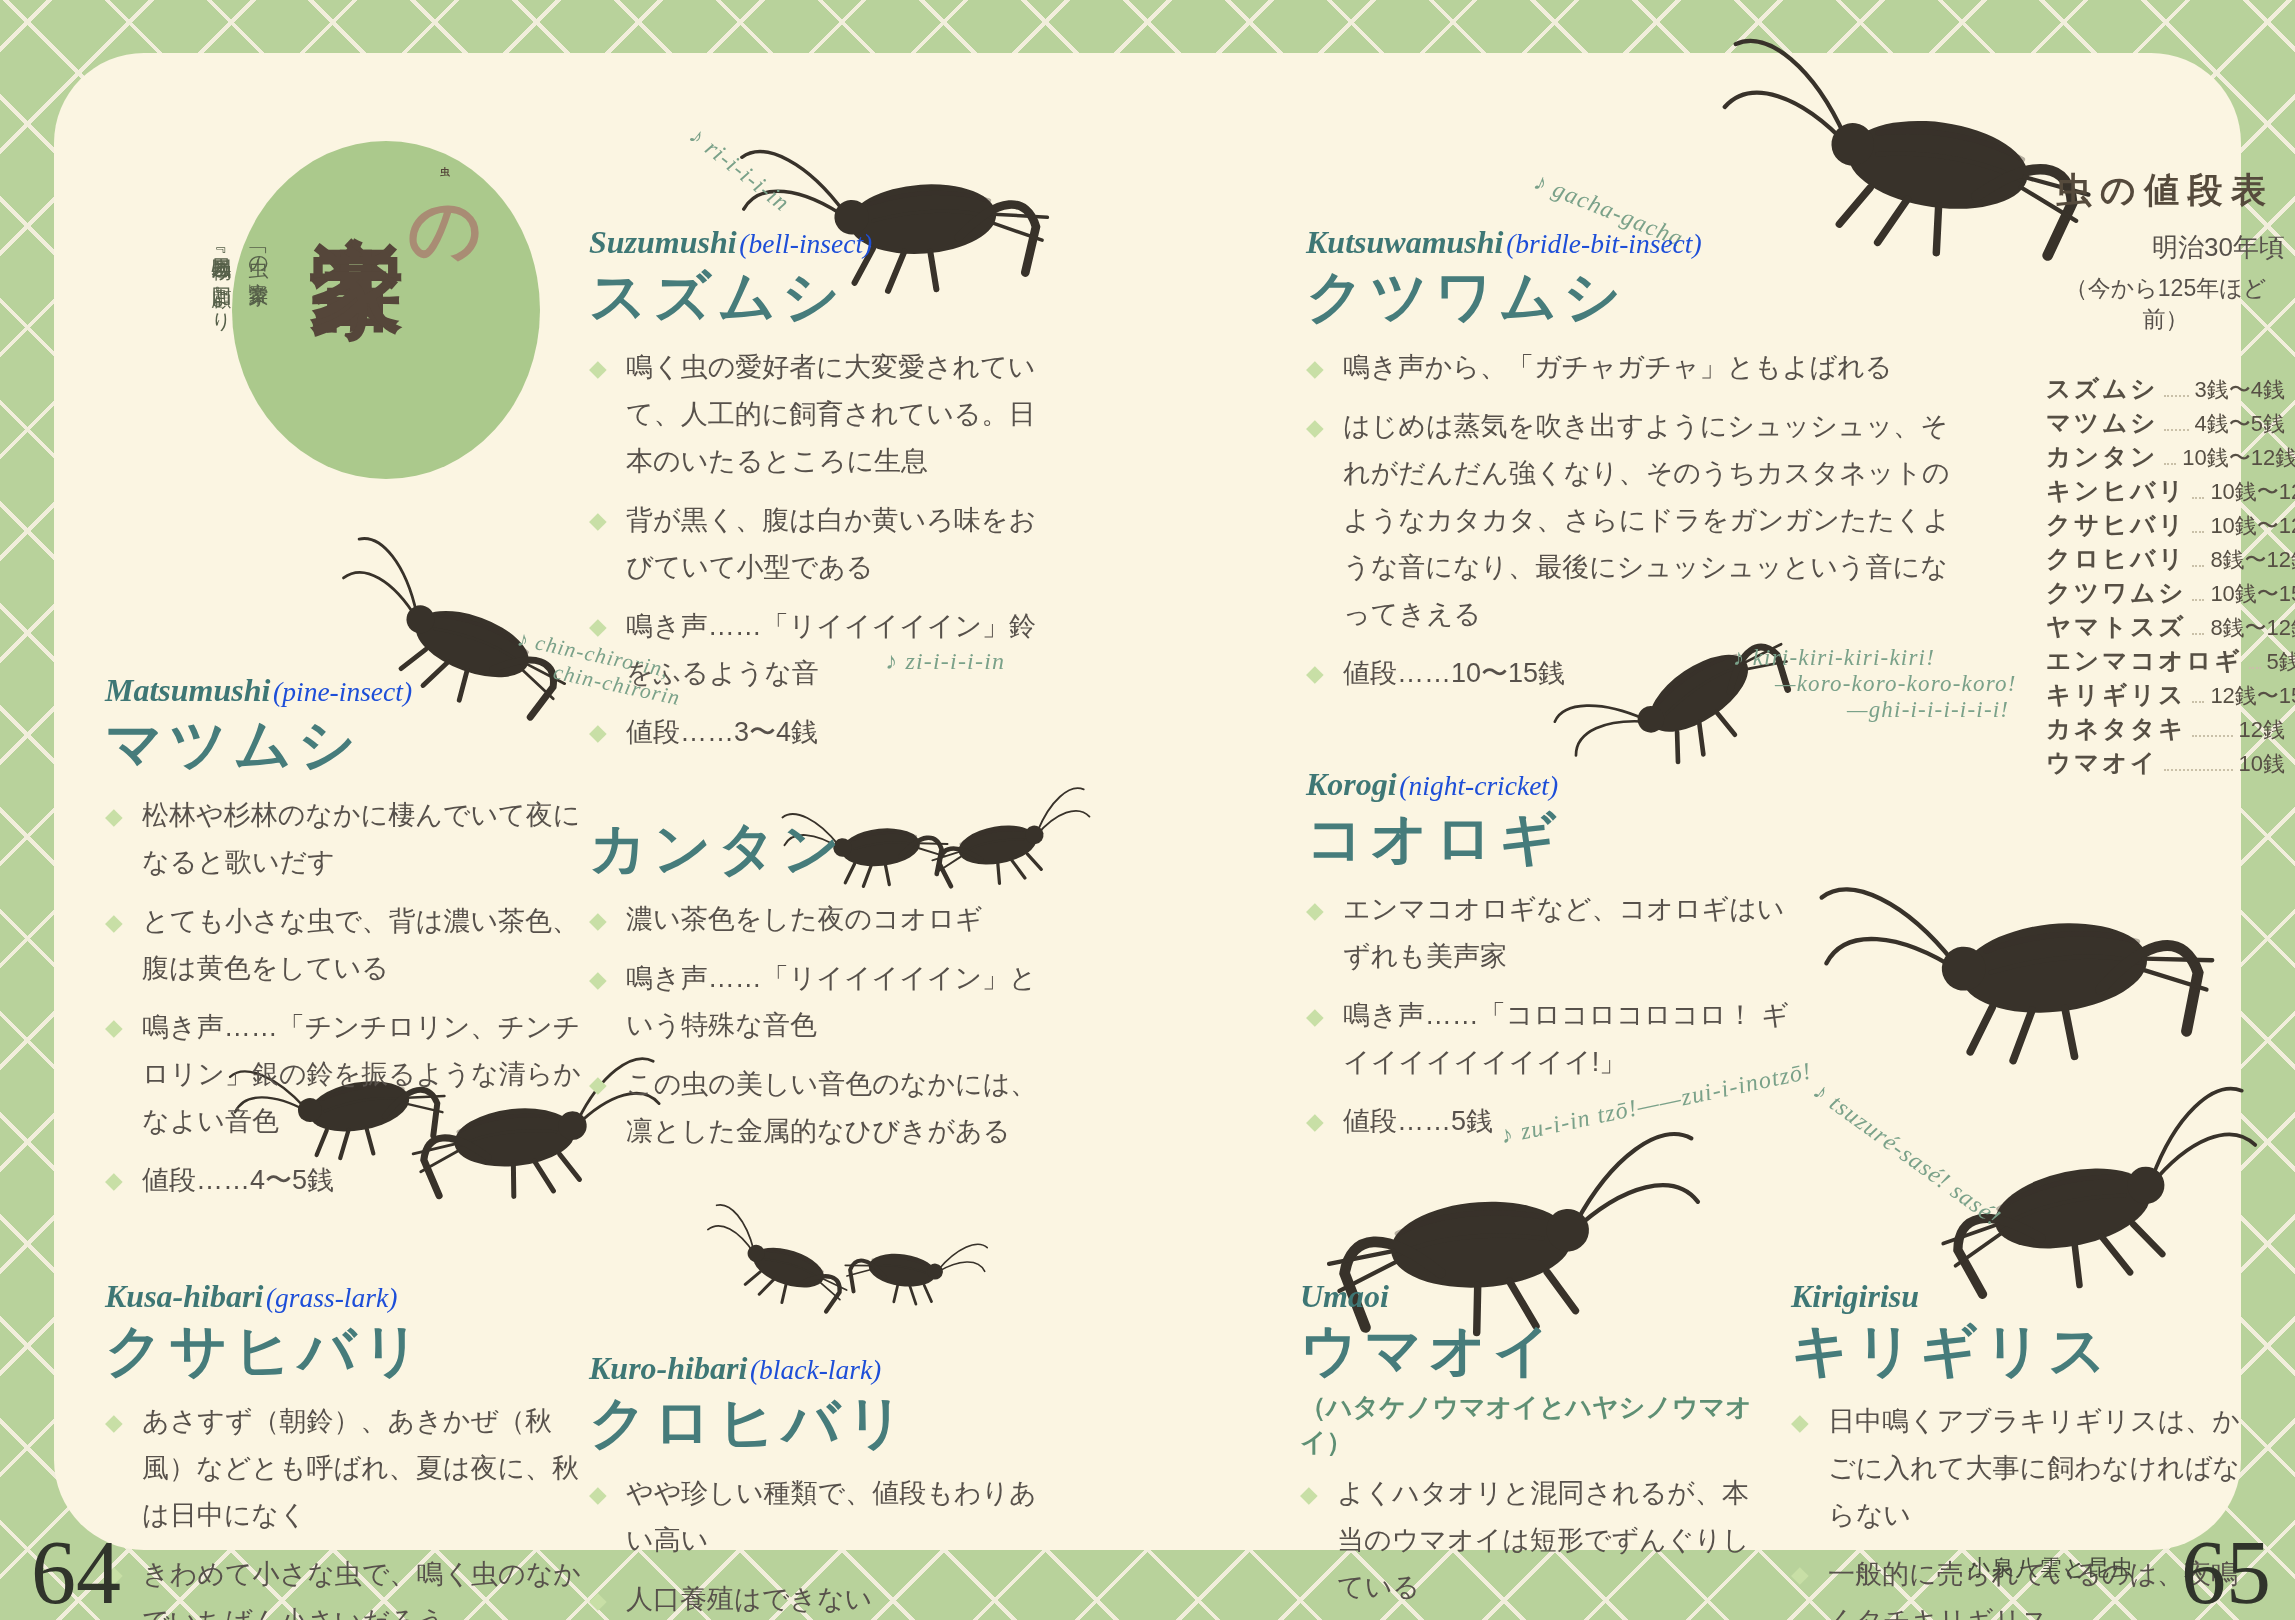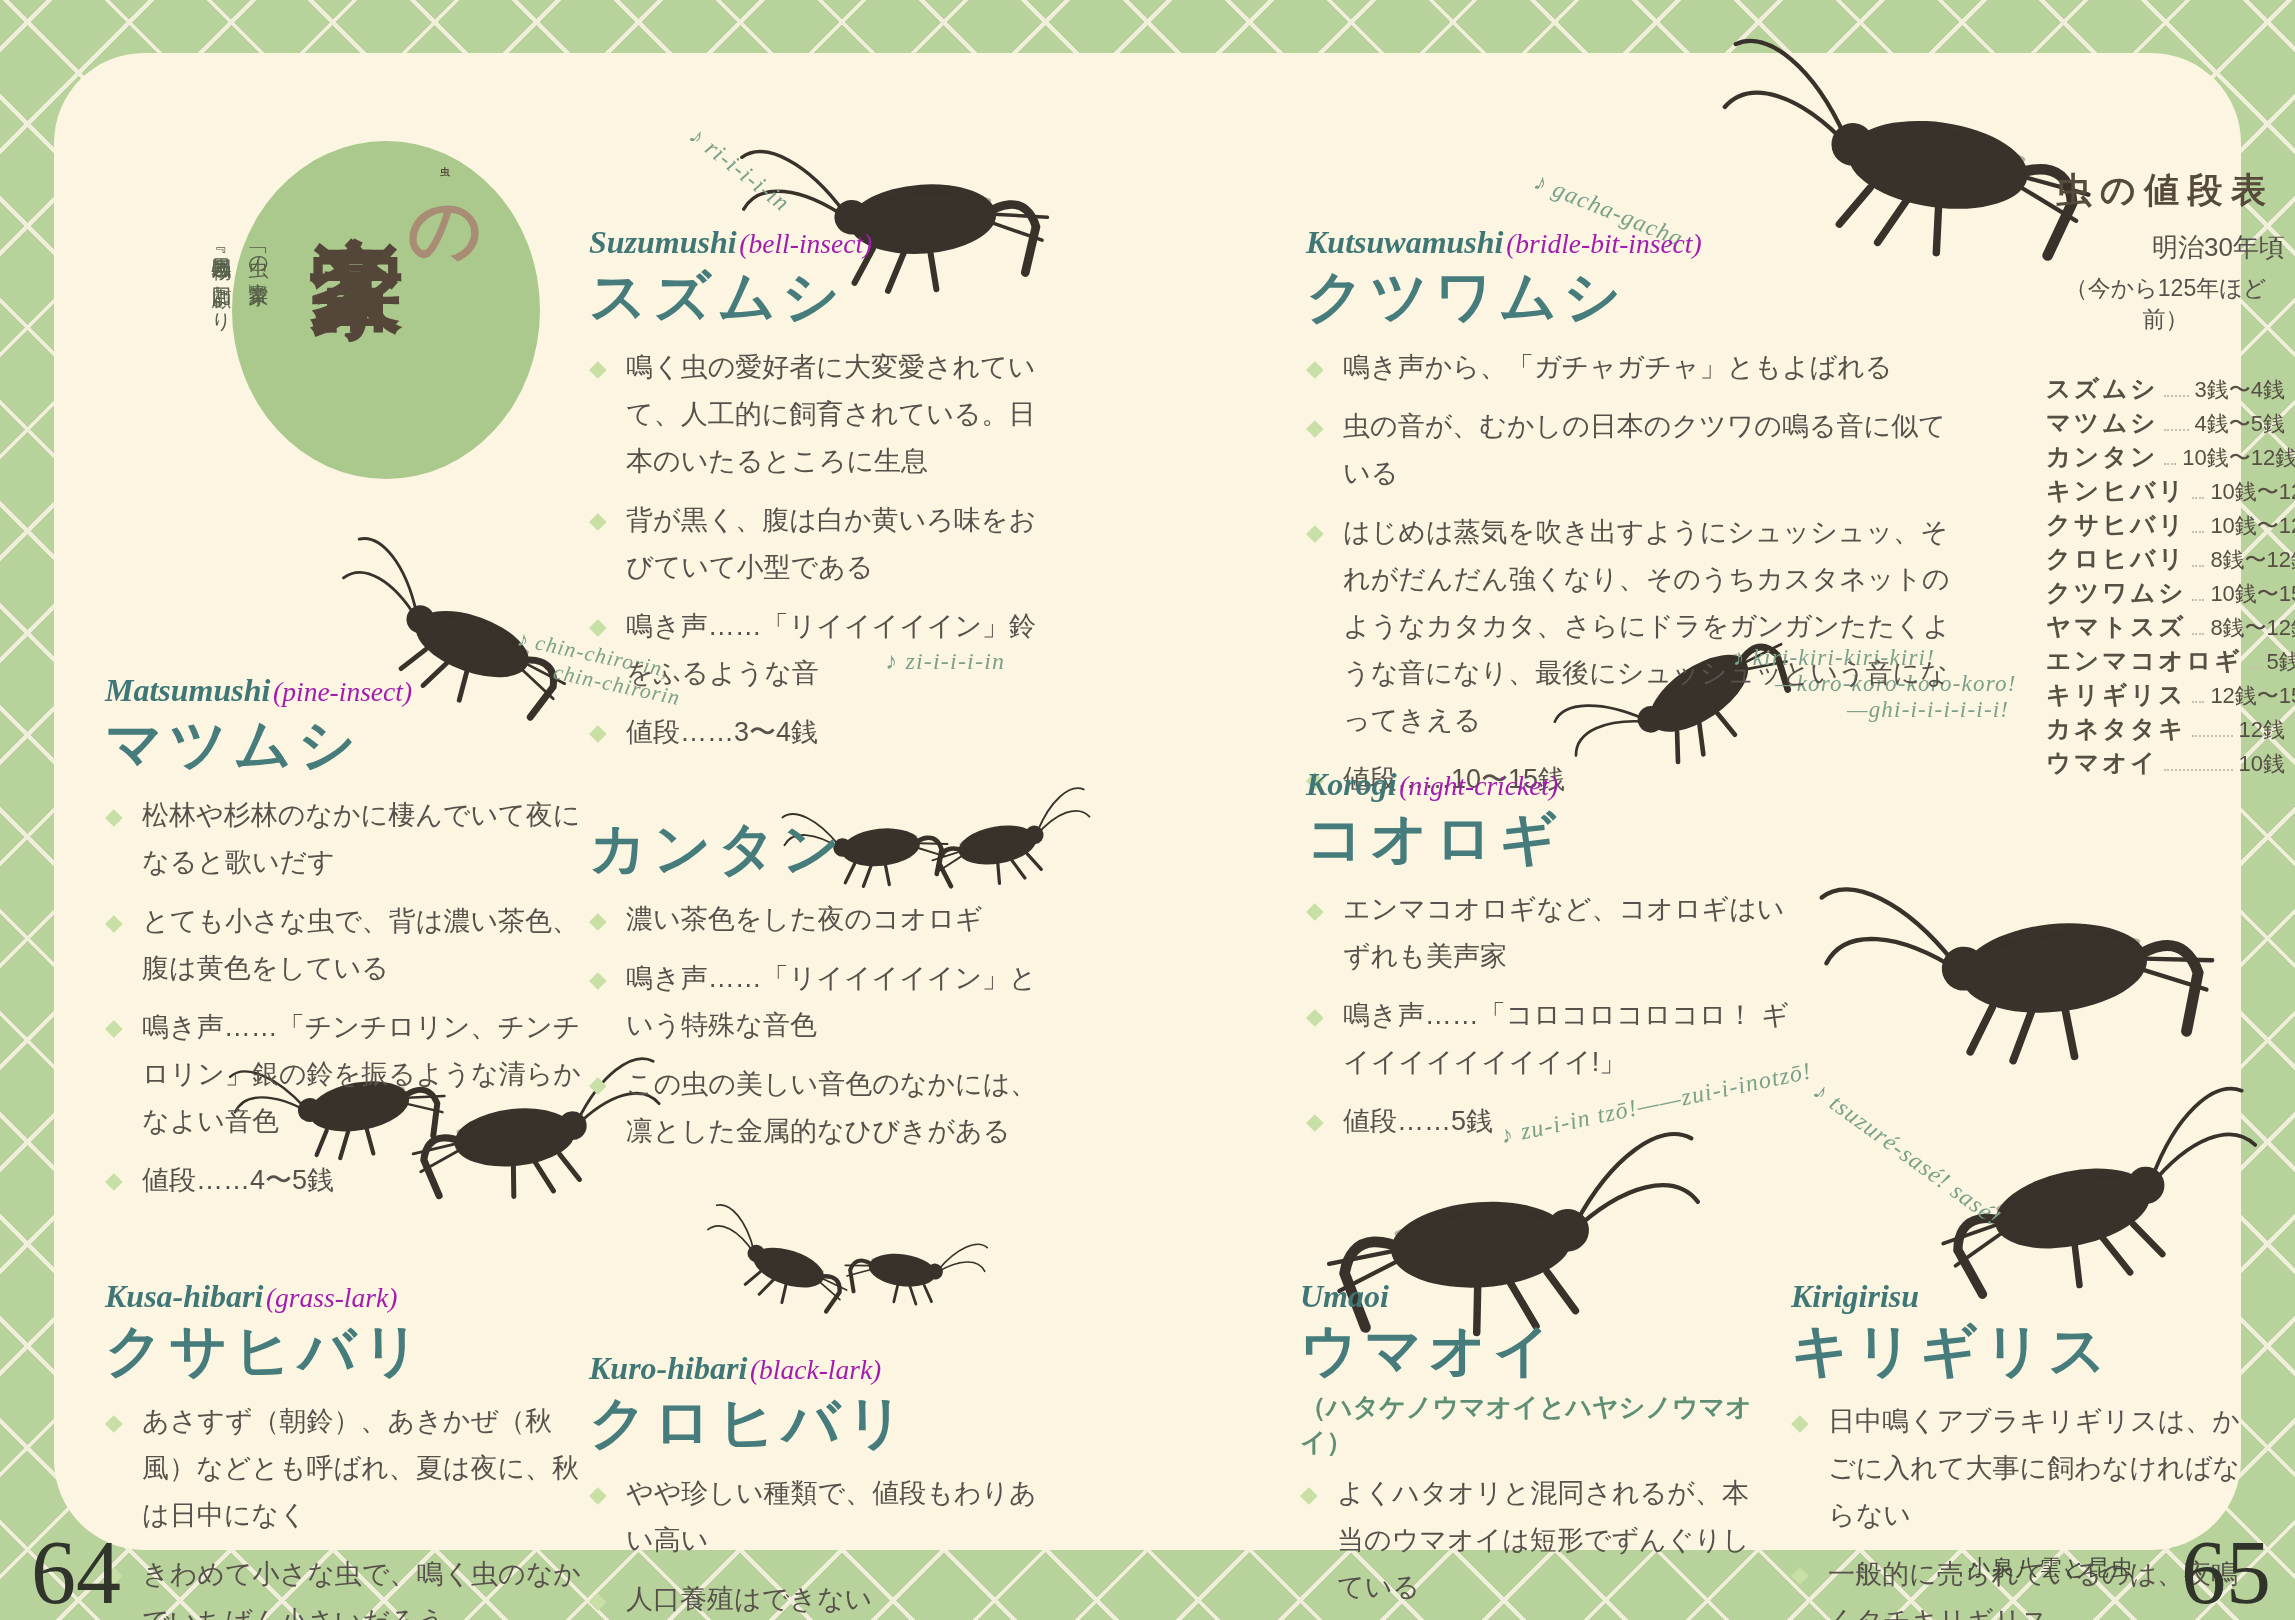--- a/index.html
+++ b/index.html
@@ -33,21 +33,21 @@
     position:absolute;left:-29px;top:100px;height:281px;
     writing-mode:vertical-rl;text-orientation:upright;
     font-size:20px;color:#566049;line-height:1.85;letter-spacing:1.2px;
   }
   
   .section{position:absolute;}
   .romaji-line{margin:0 0 3.6px 0;}
   .rj{font-family:"Liberation Serif", serif;font-style:italic;font-weight:700;
       font-size:32px;color:#3e7775;}
   .rj-en{font-family:"Liberation Serif", serif;font-style:italic;
-      font-size:27.5px;color:#a21caf;}
+      font-size:27.5px;color:#1d4ed8;}
   .kana{font-size:57px;font-weight:700;color:#467c7b;letter-spacing:6px;
       margin:3.6px 0 16.7px 0;line-height:1.1;}
   .subtitle{font-size:26px;font-weight:700;color:#5e8f74;margin:-8.4px 0 10.8px 0;}
   ul.bullets{list-style:none;margin:0;padding:0;}
   ul.bullets li{
     position:relative;padding-left:37px;margin-bottom:12px;
     font-size:27px;line-height:1.74;color:#57514b;
   }
   ul.bullets li::before{
     content:"◆";position:absolute;left:0;top:3.6px;font-size:23px;color:#c8dfa6;
@@ -223,21 +223,20 @@
       <li>人口養殖はできない</li>
 
     </ul>
   </div>
 
   <div class="section" style="left:1252px;top:171px;width:658px">
     <div class="romaji-line"><span class="rj">Kutsuwamushi</span> <span class="rj-en">(bridle-bit-insect)</span></div>
     <div class="kana">クツワムシ</div>
     <ul class="bullets">
       <li>鳴き声から、「ガチャガチャ」ともよばれる</li>
-      <li>虫の音が、むかしの日本のクツワの鳴る音に似ている</li>
       <li>はじめは蒸気を吹き出すようにシュッシュッ、それがだんだん強くなり、そのうちカスタネットのようなカタカタ、さらにドラをガンガンたたくような音になり、最後にシュッシュッという音になってきえる</li>
       <li>値段……10〜15銭</li>
     </ul>
   </div>
 
   <div class="section" style="left:1252px;top:713px;width:496px">
     <div class="romaji-line"><span class="rj">Korogi</span> <span class="rj-en">(night-cricket)</span></div>
     <div class="kana">コオロギ</div>
     <ul class="bullets">
       <li>エンマコオロギなど、コオロギはいずれも美声家</li>

